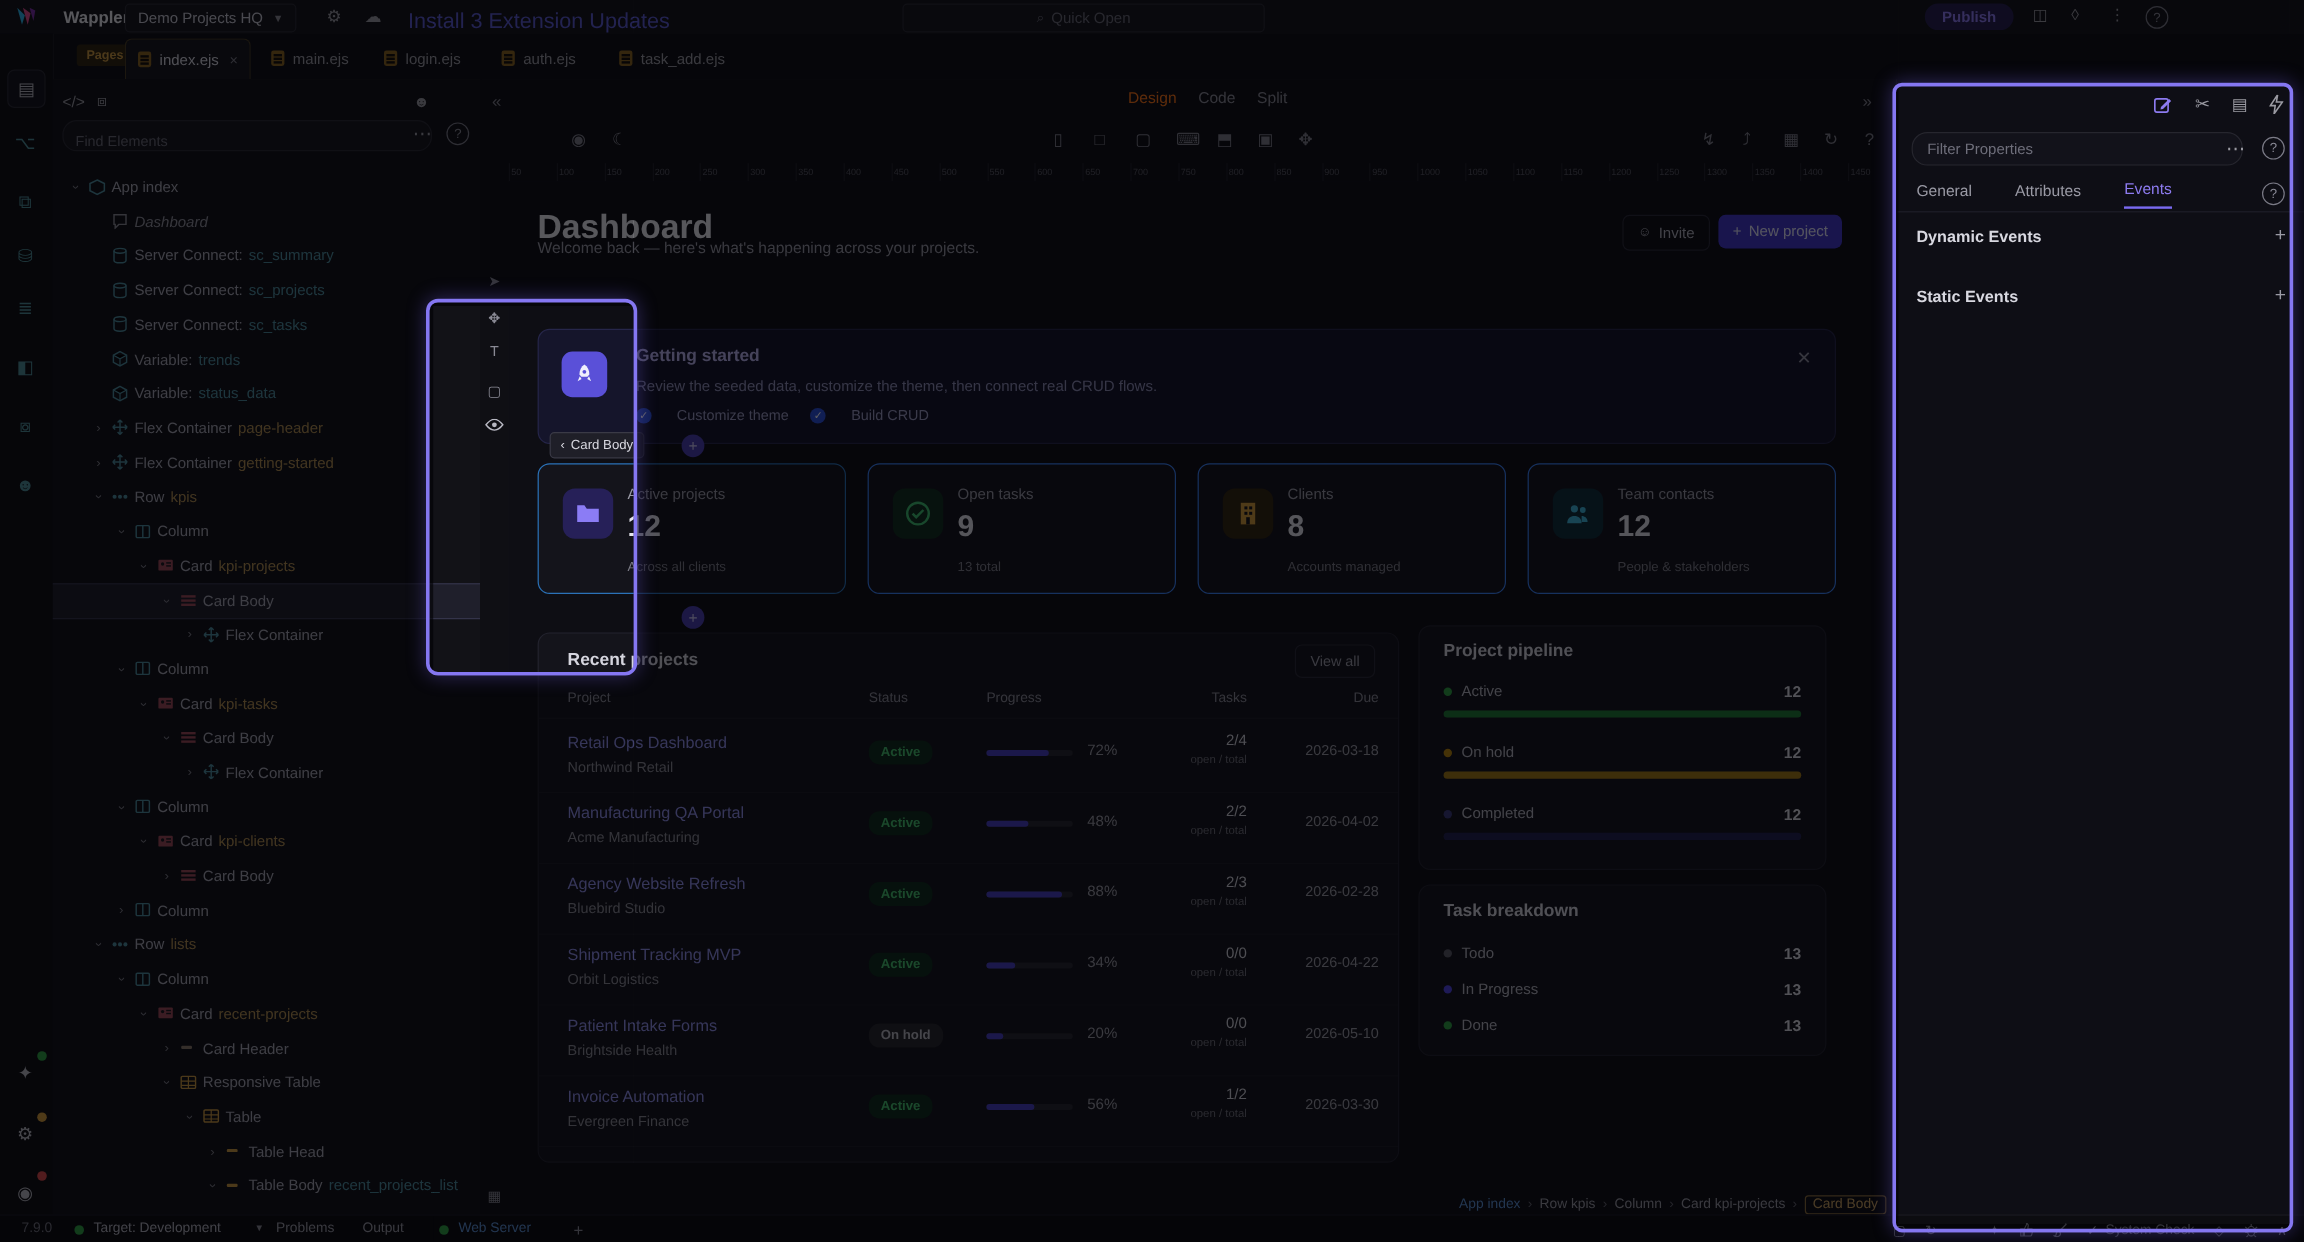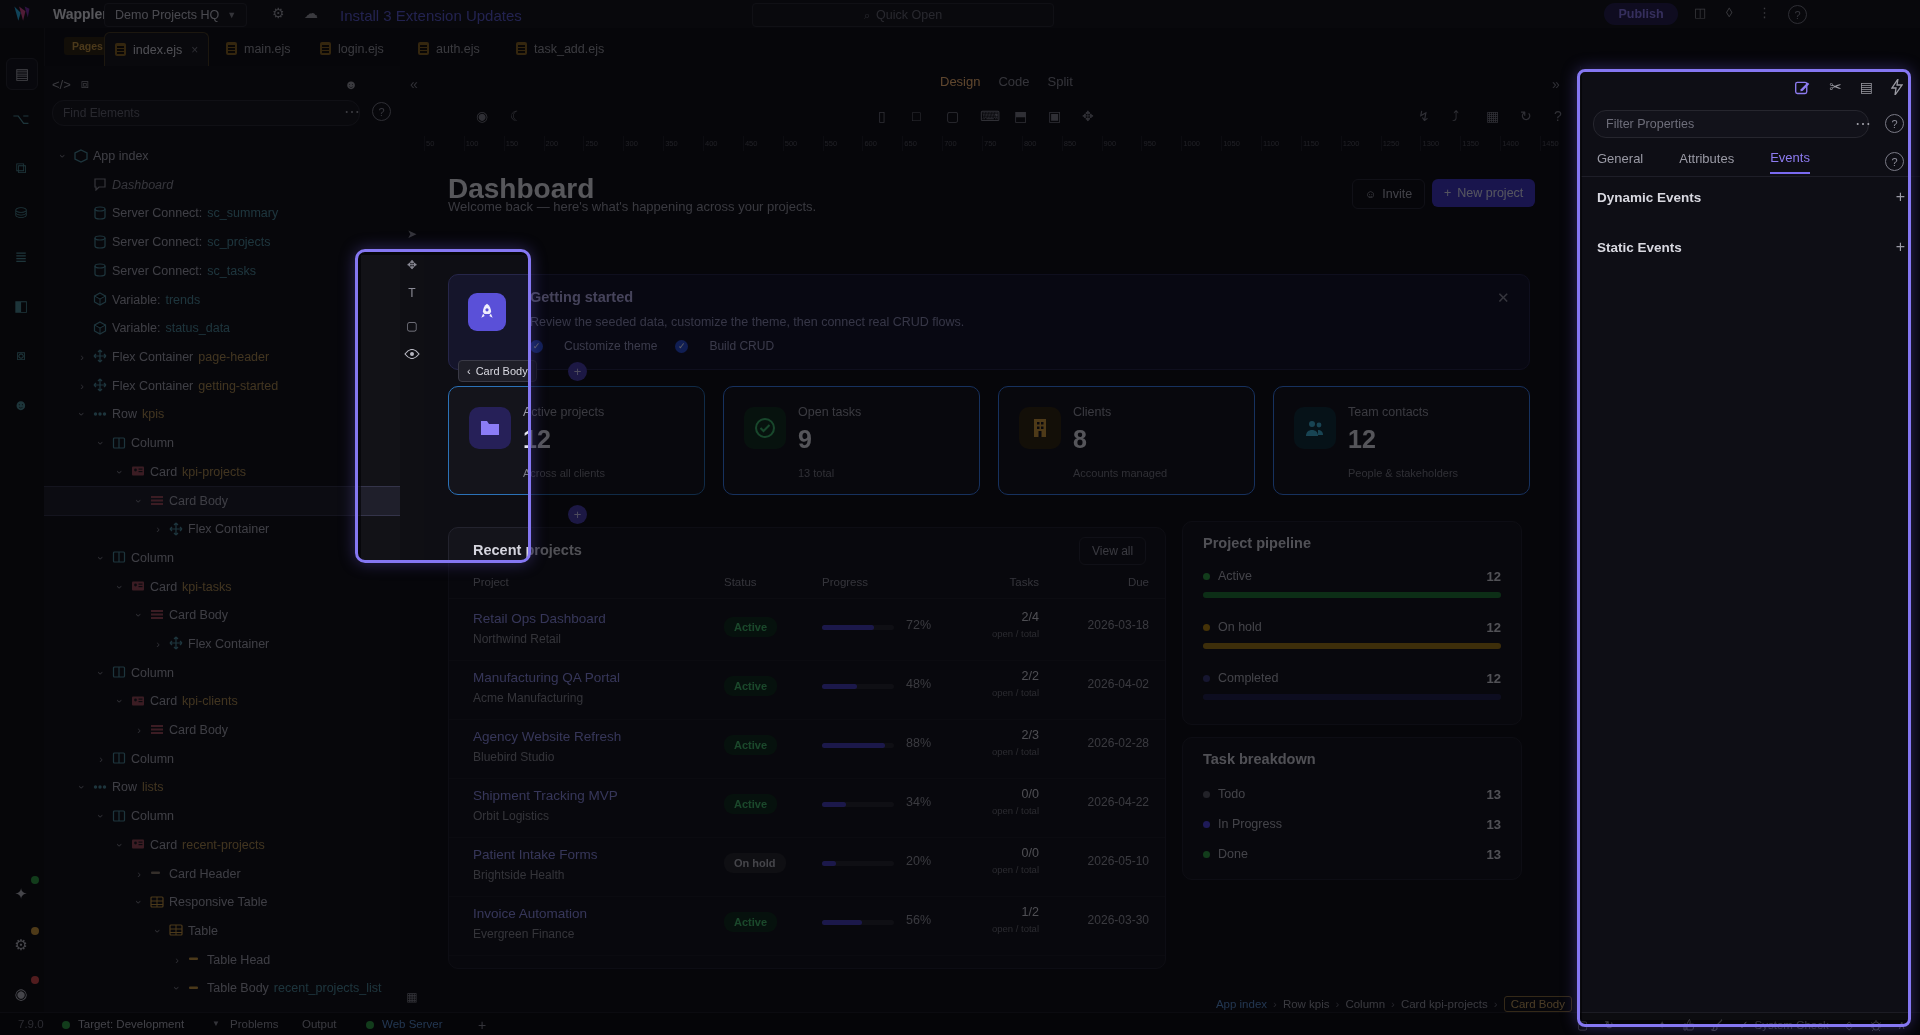--- a/index.html
+++ b/index.html
@@ -6,55 +6,55 @@
   #app{position:relative;width:1920px;height:1035px;overflow:hidden;background:#0b0b0f;
        font-family:"Liberation Sans",sans-serif;color:#c8c8d2;}
   .abs{position:absolute;}
   .flex{display:flex;align-items:center;gap:16px;}
   .ico{display:inline-flex;align-items:center;justify-content:center;color:#9a9aa2;}
   
   #topbar{left:0;top:0;width:1920px;height:28px;background:#141419;border-bottom:1px solid #1d1d24;}
   #logo-text{font-weight:bold;color:#e8e8ee;font-size:14px;margin-left:6px;}
   .pill{border:1px solid #2a2a33;border-radius:4px;background:#17171d;}
   #project-pill{left:104px;top:3px;height:22px;padding:0 10px;font-size:12.5px;color:#c4c4ce;gap:8px;}
-  #update-link{left:340px;top:7px;font-size:15px;color:#5b5bd0;}
+  #update-link{left:340px;top:7px;font-size:18px;color:#5b5bd0;}
   #quick-open{left:752px;top:3px;width:300px;height:22px;justify-content:center;font-size:12.5px;color:#6a6a75;gap:6px;}
   #publish-btn{left:1604px;top:3px;width:74px;height:22px;border-radius:11px;background:#262050;
       color:#8d7bf0;font-size:12.5px;font-weight:bold;justify-content:center;}
   
   #tabbar{left:0;top:28px;width:1920px;height:38px;background:#101014;border-bottom:1px solid #1d1d24;}
   #pages-pill{left:64px;top:9px;height:18px;padding:0 8px;background:#2e2410;color:#c9973f;
       font-size:10.5px;font-weight:bold;border-radius:3px;}
   .tab{top:4px;height:33px;gap:7px;font-size:12.5px;color:#9a9aa2;padding:0 10px;}
   .tab.active{border:1px solid #4a3d22;border-bottom:none;border-radius:6px 6px 0 0;background:#16161c;color:#d4d4dc;}
   .ejs-ico{width:11px;height:13px;border-radius:2px;background:#8a6420;display:inline-block;position:relative;}
   .ejs-ico:after{content:"";position:absolute;left:2px;top:3px;width:7px;height:1.5px;background:#14100a;box-shadow:0 3px 0 #14100a,0 6px 0 #14100a;}
   .tab-close{color:#7a7a84;font-size:12px;margin-left:2px;}
   
   #rail{left:0;top:28px;width:44px;height:984px;background:#0e0e12;border-right:1px solid #1a1a20;}
   .rail-ico{left:6px;width:30px;height:30px;border-radius:6px;justify-content:center;font-size:15px;color:#4e8e96;position:absolute;}
   .rail-ico.box{border:1px solid #2a2a33;background:#15151b;color:#b8b8c0;}
   .badge-dot{position:absolute;right:-3px;top:-3px;min-width:8px;height:8px;border-radius:4px;}
   
   #tree-panel{left:44px;top:66px;width:356px;height:946px;background:#121217;border-right:1px solid #1c1c23;}
   #tree-head{left:8px;top:6px;width:340px;height:24px;gap:10px;font-size:13px;color:#8a8a94;}
-  #find-box{left:8px;top:34px;width:286px;height:24px;border-radius:12px;padding:0 10px;font-size:12px;color:#6a6a75;}
+  #find-box{left:8px;top:34px;width:286px;height:24px;border-radius:12px;padding:0 10px;font-size:12px;color:#6a6a75;align-items:flex-end;}
   #find-more{left:300px;top:36px;} #find-help{left:328px;top:36px;}
   .trow{position:absolute;left:0;width:356px;height:28px;display:flex;align-items:center;font-size:12.5px;color:#a6a6b2;}
   .trow.selected{background:rgba(96,96,140,.18);border-top:1px solid #34344a;border-bottom:1px solid #34344a;}
   .texp{width:14px;text-align:center;color:#7a7a84;font-size:11px;display:inline-block;}
   .texp.open{transform:rotate(90deg);}
   .tlabel{margin-left:5px;white-space:nowrap;}
   .taccent-data{color:#4e8e9e;} .taccent-name{color:#b08d4f;} .titalic{font-style:italic;color:#8f8f9a;}
   .trow-ctrl{position:absolute;right:14px;display:flex;gap:7px;align-items:center;font-size:12px;color:#9a9aa4;}
   .copy-btn{width:20px;height:20px;border:1px solid #2a4a5a;background:#10161c;border-radius:3px;display:flex;align-items:center;justify-content:center;}
   
   #canvas{left:400px;top:66px;width:1180px;height:946px;background:#0f0f14;}
   #view-toggle{left:540px;top:8px;gap:18px;font-size:13px;}
-  .vmode{color:#8a8a95;} .vmode.active{color:#fdba74;}
+  .vmode{color:#8a8a95;} .vmode.active{color:#f97316;}
   #canvas-top2{left:0;top:34px;width:1180px;height:34px;}
   .cico{font-size:14px;color:#7e7e89;}
   #ruler{left:24px;top:70px;width:1156px;height:15px;border-bottom:1px solid #202028;display:flex;}
   .rtick{flex:1;font-size:7.5px;color:#55555f;border-left:1px solid #202028;padding-left:1px;line-height:15px;}
   #minibar{left:0;top:85px;width:24px;height:861px;border-right:1px solid #1a1a20;}
   .mico{position:absolute;left:3px;width:18px;height:18px;justify-content:center;font-size:12px;color:#8a8a95;}
   
   #page{left:24px;top:85px;width:1156px;height:861px;background:#0e0e14;}
   #dash-title{left:24px;top:22px;font-size:28px;font-weight:bold;color:#e8e8ee;}
   #dash-sub{left:24px;top:48px;font-size:13px;color:#9898a3;}

